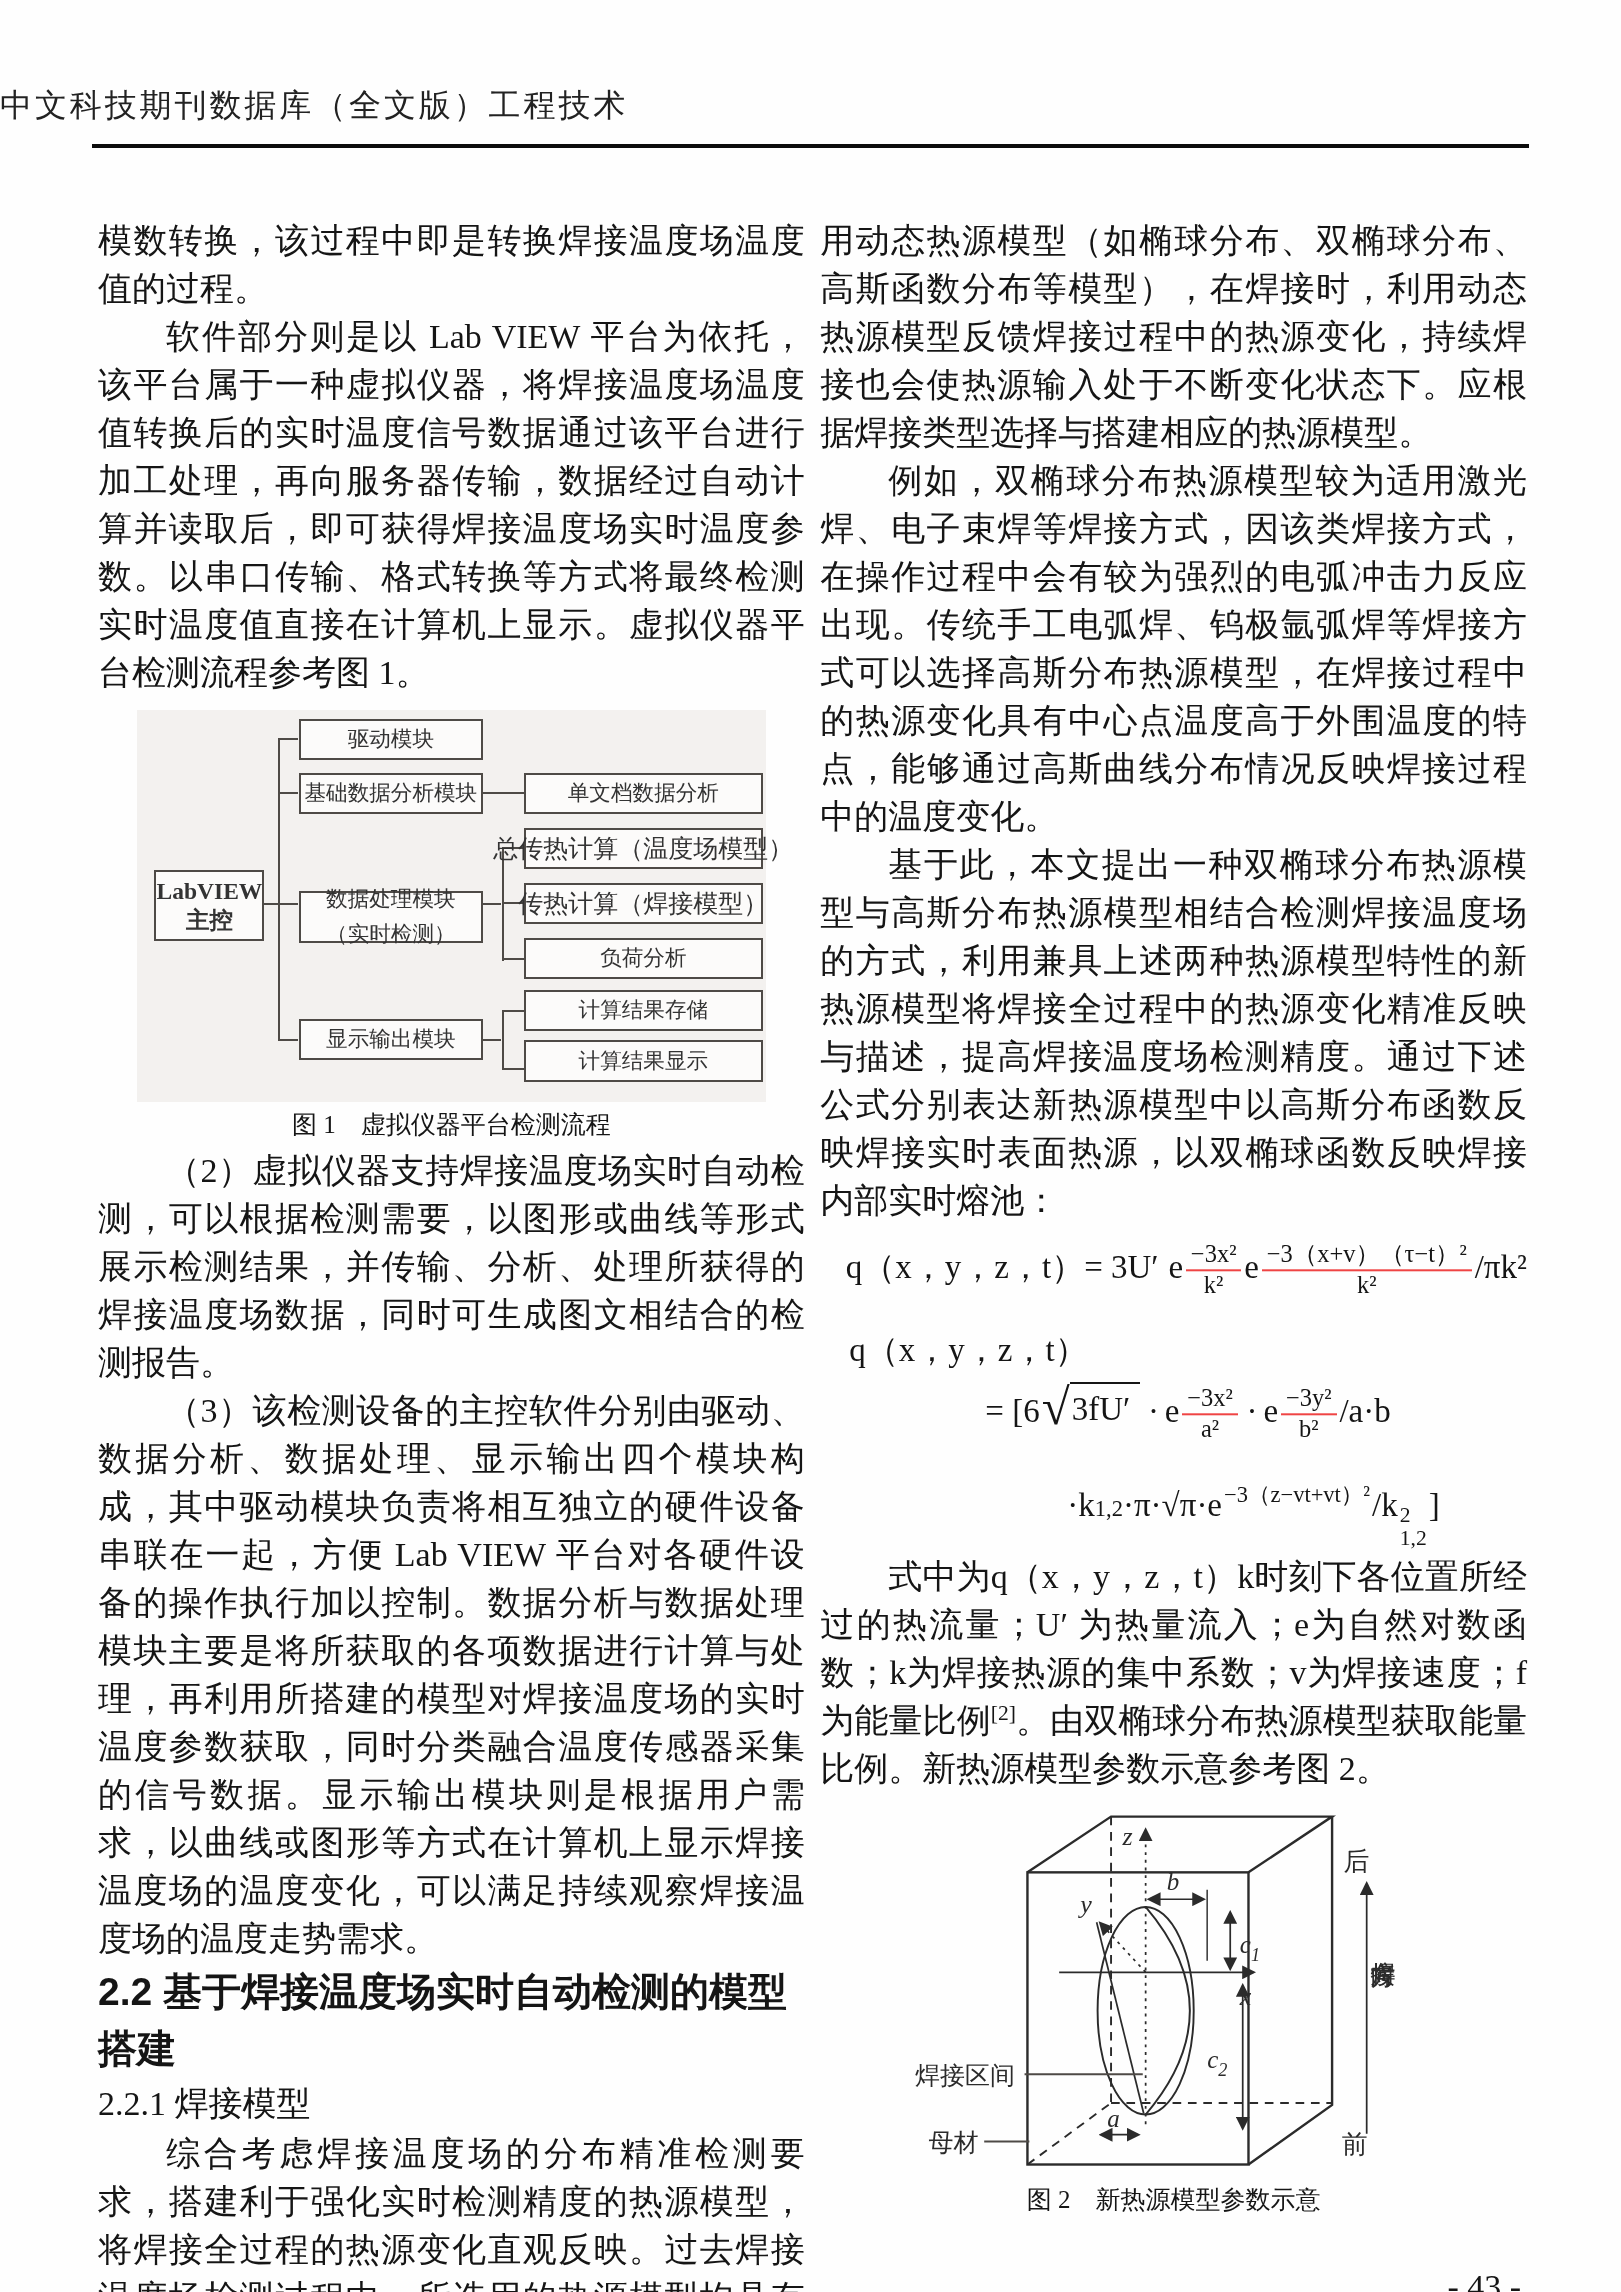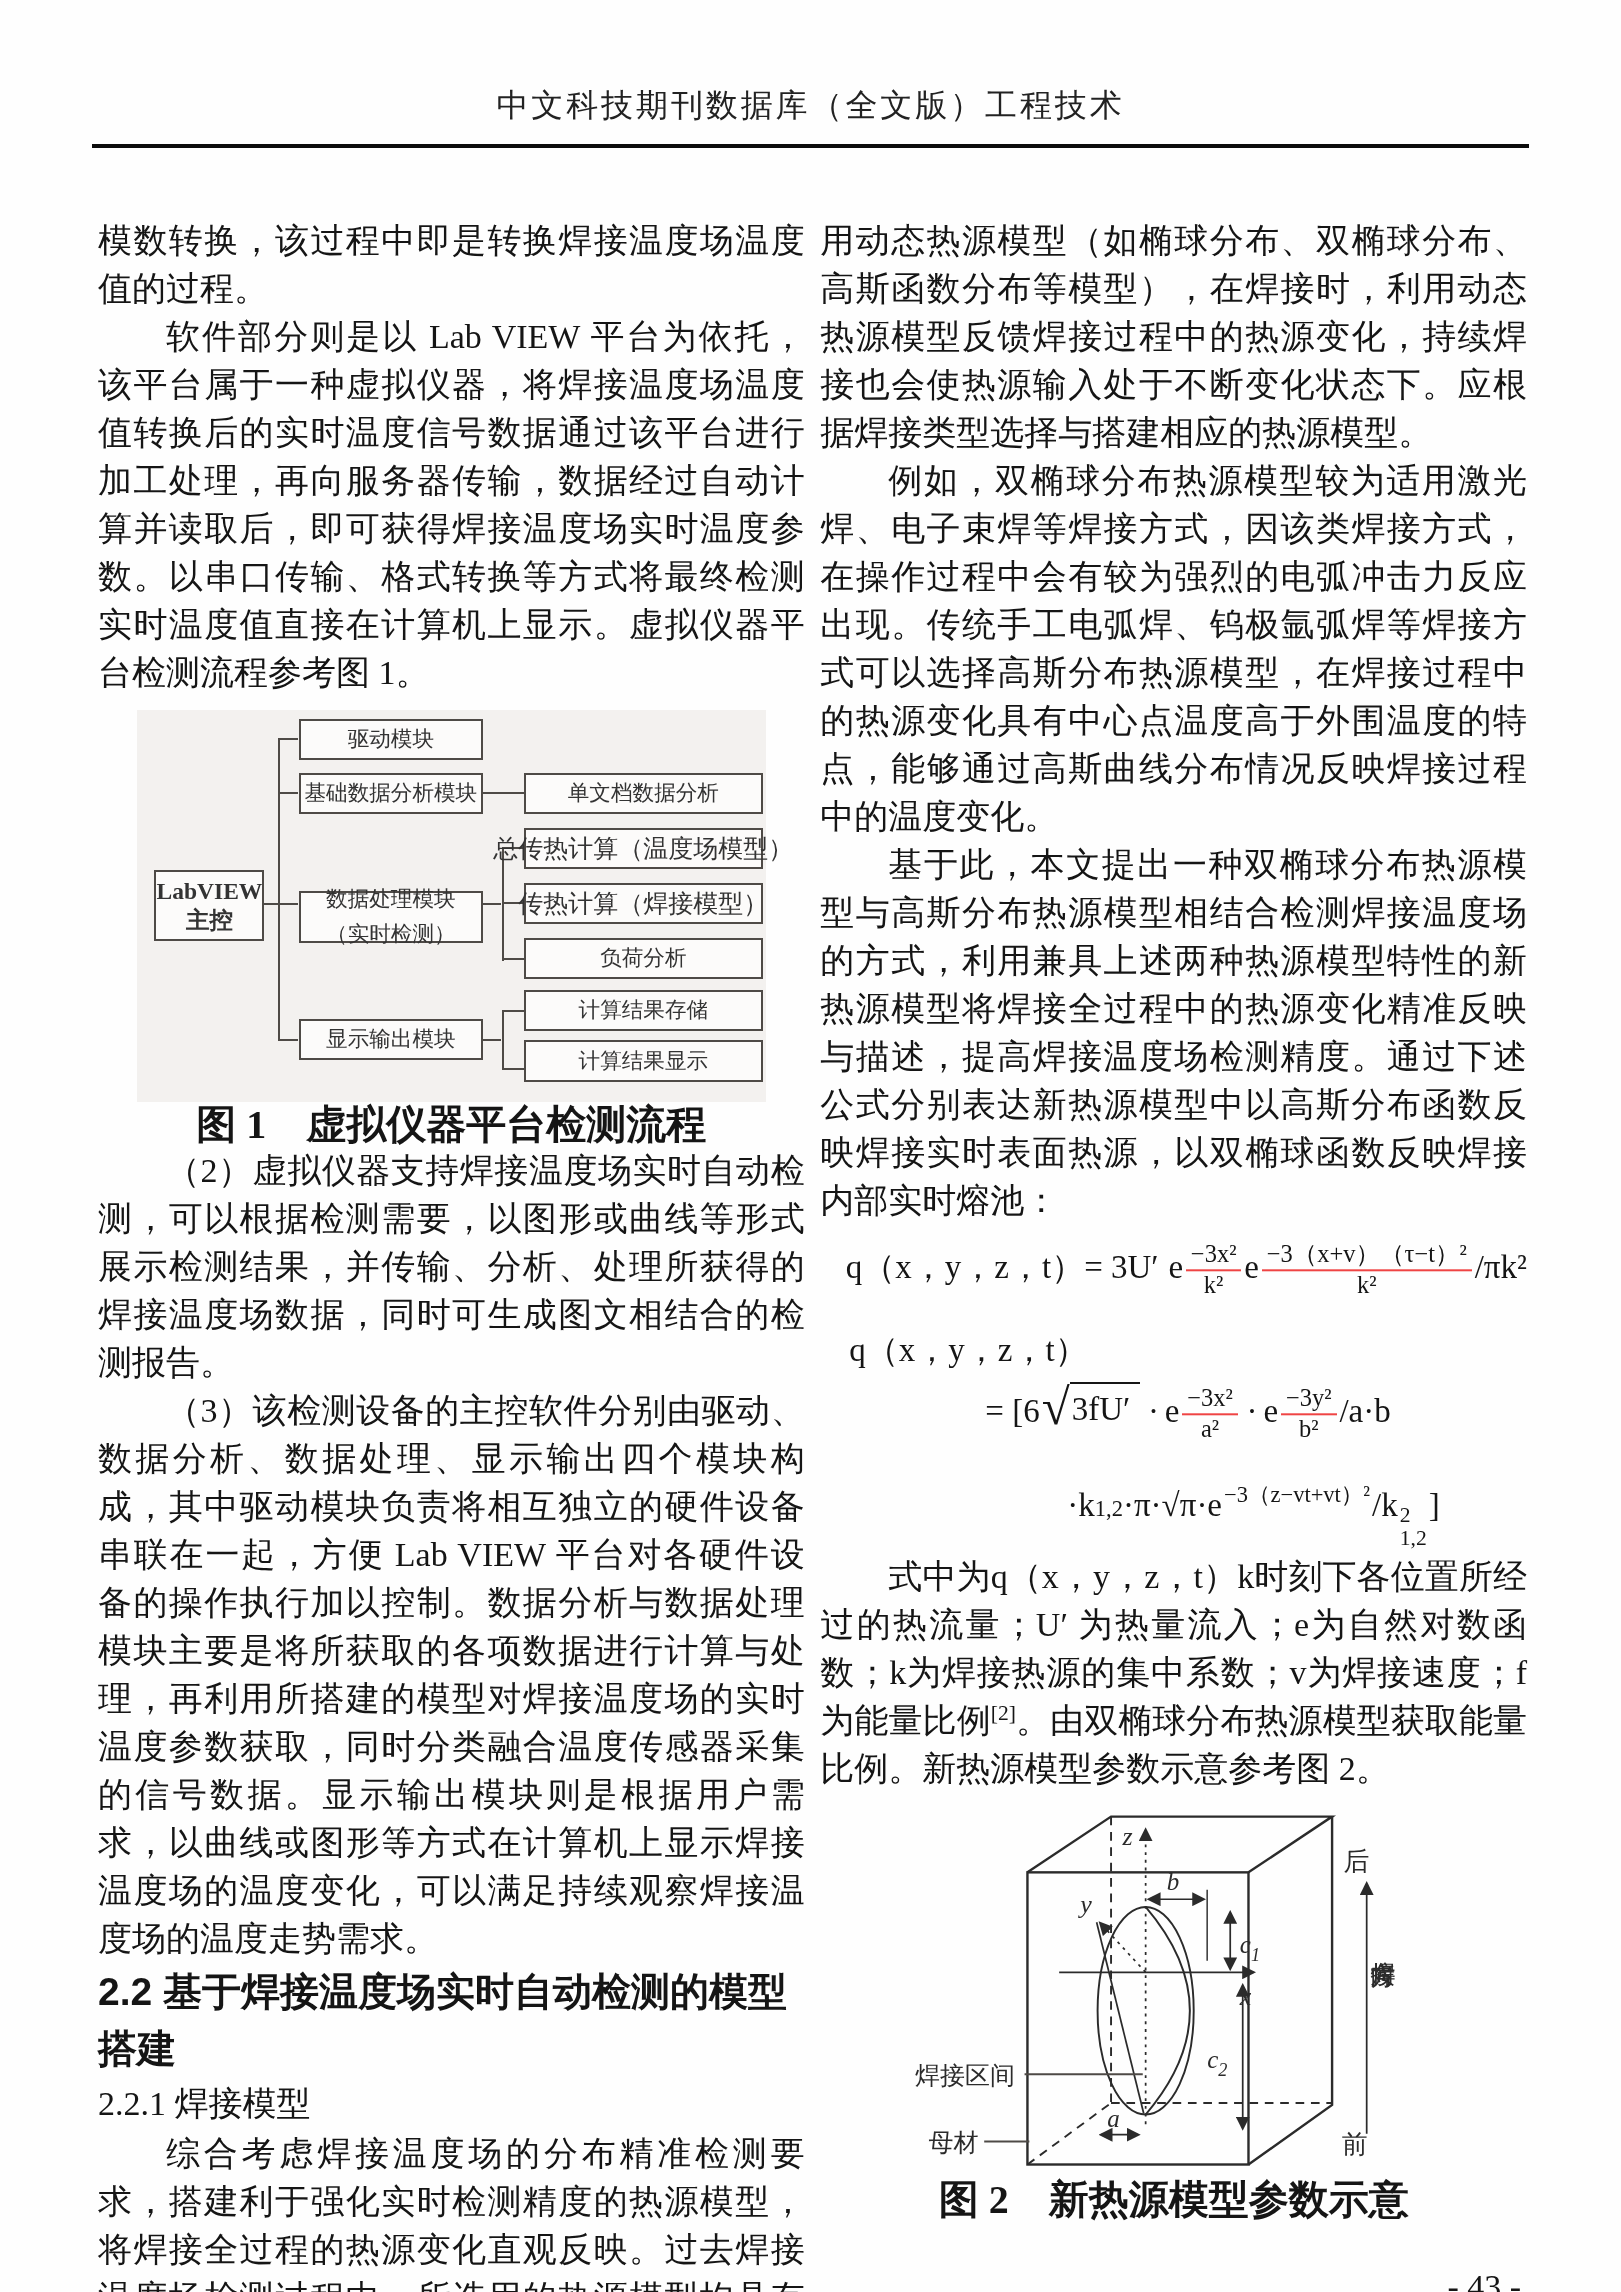--- a/index.html
+++ b/index.html
@@ -2,36 +2,36 @@
 <html><head>
 <meta charset="utf-8">
 <style>
   html,body{margin:0;padding:0;background:#9a9a9a;}
   .page{
     width:1621px;height:2293px;background:#fefefe;position:relative;
     margin:0 auto;color:#151515;
     font-family:"Liberation Serif","DejaVu Serif",serif;
     box-sizing:border-box;overflow:hidden;
   }
-  .header-title{text-align:center;padding-top:84px;font-size:32px;letter-spacing:2.9px;color:#222;}
+  .header-title{padding-top:84px;font-size:32px;letter-spacing:2.9px;color:#222;}
   .header-rule{border:none;border-top:4.9px solid #0c0c0c;margin:15.7px 92px 0 92px;}
   .cols{display:flex;gap:15.7px;padding:69px 94px 0 98px;align-items:flex-start;}
   .col{width:707px;font-size:34px;line-height:48px;text-align:justify;text-justify:inter-ideograph;}
   .col p{margin:0;}
   .ind{text-indent:2em;}
   
   .fig1{position:relative;width:629px;height:392px;background:#f3f1ef;margin:13.7px auto 0 auto;}
   .fnode{position:absolute;border:2px solid #4e4a46;background:#fcfbfa;
     display:flex;flex-direction:column;align-items:center;justify-content:center;
     text-align:center;font-size:21.6px;line-height:25.5px;box-sizing:border-box;color:#333;}
   .fnode.root{font-size:23.5px;line-height:29px;font-weight:bold;}
   .fnode.small{font-size:25px;white-space:nowrap;}
   .hl,.vl{position:absolute;background:#4e4a46;}
   .hl{height:2px;} .vl{width:2px;}
-  .figcap{text-align:center;font-weight:bold;font-size:40px;line-height:45px;margin-top:15.7px;text-indent:0;}
+  .figcap{text-align:center;font-weight:normal;font-size:25px;line-height:45px;margin-top:15.7px;text-indent:0;}
   
   .h2x{font-family:"Liberation Sans","DejaVu Sans",sans-serif;font-weight:bold;font-size:39px;line-height:57px;margin-top:11.8px;text-indent:0;text-align:left;}
   .h3x{font-size:34px;line-height:53px;text-indent:0;text-align:left;}
   
   .formula{display:flex;align-items:baseline;white-space:nowrap;font-size:33px;line-height:43px;}
   .f1{margin-top:21.6px;margin-bottom:3.9px;padding-left:25.5px;}
   .f2l1{margin-top:13.7px;padding-left:29px;}
   .f2l2{margin-top:9.8px;padding-left:165px;}
   .f2l3{margin-top:25.5px;margin-bottom:9.8px;padding-left:247px;}
   .efrac{display:inline-flex;flex-direction:column;align-items:center;

